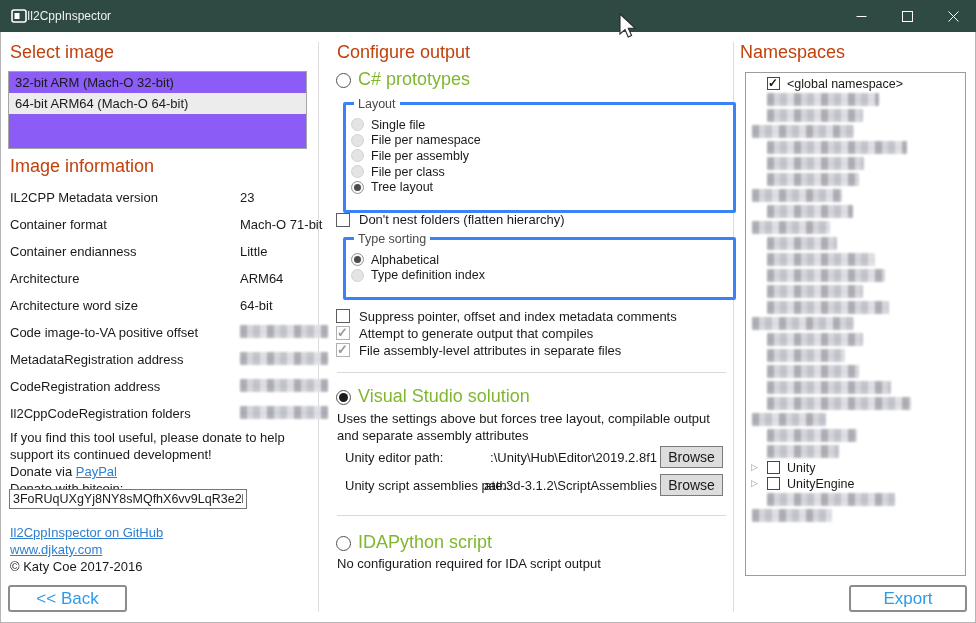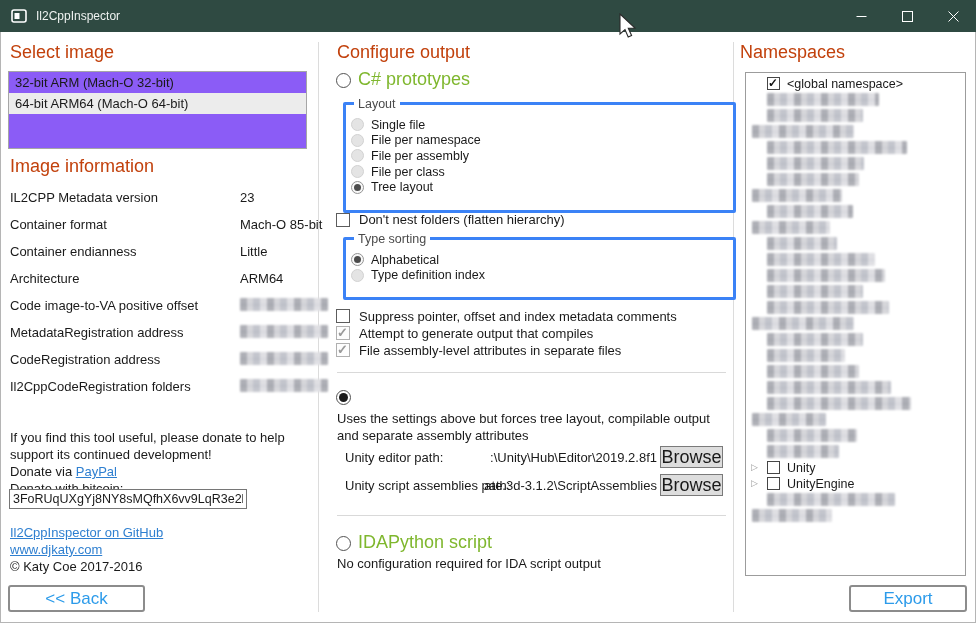--- a/index.html
+++ b/index.html
@@ -3,21 +3,21 @@
 <meta charset="utf-8">
 <style>
   html,body{margin:0;padding:0;background:#ffffff;}
   body{font-family:"Liberation Sans",sans-serif;color:#1a1a1a;}
   .window{position:relative;width:976px;height:623px;background:#fff;overflow:hidden;
           box-shadow:inset 0 0 0 1px rgba(90,90,90,.45);}
   
   .titlebar{position:absolute;left:0;top:0;width:976px;height:32px;background:#2f4a42;
             display:flex;align-items:center;}
   .app-icon{margin-left:11px;width:16px;height:16px;flex:none;}
-  .title-text{color:#eef2f0;font-size:12px;margin-left:9px;}
+  .title-text{color:#eef2f0;font-size:12px;margin-left:0;}
   .winbtns{margin-left:auto;display:flex;height:100%;}
   .wbtn{width:46px;height:100%;display:flex;align-items:center;justify-content:center;}
   
   .h-blue{position:absolute;font-size:18px;line-height:22px;color:#c2410c;}
   .vdiv{position:absolute;top:42px;height:570px;width:1px;background:#dcdcdc;}
   .hdiv{position:absolute;height:1px;background:#d9d9d9;}
   a.link{color:#2e7fd0;text-decoration:underline;cursor:pointer;}
   
   .listbox{position:absolute;left:8px;top:71px;width:297px;height:76px;border:1px solid #a6a6a6;background:#8b5cf6;}
   .li{height:21px;line-height:21px;padding-left:6px;font-size:13px;white-space:nowrap;}
@@ -61,21 +61,21 @@
   .green-h{position:absolute;font-size:18px;line-height:22px;color:#7fb72e;white-space:nowrap;}
   .hdr-radio{position:absolute;}
   .cbrow{display:flex;height:16.8px;font-size:13px;white-space:nowrap;}
   .cbrow .cb{margin-right:9px;}
   .flatrow{position:absolute;display:flex;align-items:center;font-size:13px;white-space:nowrap;}
   .flatrow .cb{margin-right:9px;}
   .desc{position:absolute;font-size:13px;line-height:16.5px;}
   .pathlabel{position:absolute;font-size:13px;white-space:nowrap;}
   .pathvalue{position:absolute;font-size:13px;text-align:right;white-space:nowrap;}
   .browse{position:absolute;width:63px;height:22px;background:#dddddd;border:1px solid #7a7a7a;
-    font-size:18px;font-family:"Liberation Sans",sans-serif;color:#1a1a1a;
+    font-size:14px;font-family:"Liberation Sans",sans-serif;color:#1a1a1a;
     display:flex;align-items:center;justify-content:center;cursor:pointer;box-sizing:border-box;}
   
   .ns-list{position:absolute;left:745px;top:72px;width:221px;height:504px;border:1px solid #9c9c9c;
     background:#fff;overflow:hidden;padding-top:3px;box-sizing:border-box;}
   .nsrow{position:relative;height:16px;}
   .nsrow .exp{position:absolute;left:5px;top:2px;font-size:9px;color:#9b9b9b;}
   .nsrow .cb{position:absolute;left:21px;top:1px;width:13px;height:13px;}
   .nsrow .cb.checked::after{font-size:12px;top:-2px;}
   .nslabel{position:absolute;left:41px;top:1px;font-size:12.5px;white-space:nowrap;}
   .nsredact{position:absolute;top:1px;height:13px;}
@@ -123,29 +123,33 @@
 
   <div class="h-blue" style="left:10px;top:155px">Image information</div>
 
   <div class="inforows">
       <div class="inforow">
         <div class="il">IL2CPP Metadata version</div>
         <div class="iv">23</div>
       </div>
       <div class="inforow">
         <div class="il">Container format</div>
-        <div class="iv">Mach-O 85-bit</div>
+        <div class="iv">Mach-O 71-bit</div>
       </div>
       <div class="inforow">
         <div class="il">Container endianness</div>
         <div class="iv">Little</div>
       </div>
       <div class="inforow">
         <div class="il">Architecture</div>
         <div class="iv">ARM64</div>
+      </div>
+      <div class="inforow">
+        <div class="il">Architecture word size</div>
+        <div class="iv">64-bit</div>
       </div>
       <div class="inforow">
         <div class="il">Code image-to-VA positive offset</div>
         <div class="iv redact"></div>
       </div>
       <div class="inforow">
         <div class="il">MetadataRegistration address</div>
         <div class="iv redact"></div>
       </div>
       <div class="inforow">
@@ -166,21 +170,21 @@
   </div>
 
   <input class="bitcoin-input" value="3FoRUqUXgYj8NY8sMQfhX6vv9LqR3e2kzz" style="">
 
   <div class="links">
     <a class="link">Il2CppInspector on GitHub</a><br>
     <a class="link">www.djkaty.com</a><br>
     <span>© Katy Coe 2017-2016</span>
   </div>
 
-  <button class="btn-big" style="left:8px;top:585px;width:137px;height:27px">&lt;&lt; Back</button>
+  <button class="btn-big" style="left:8px;top:585px;width:119px;height:27px">&lt;&lt; Back</button>
 
   <div class="h-blue" style="left:337px;top:41px">Configure output</div>
 
   <span class="radio big hdr-radio" style="left:336px;top:73px"></span>
   <div class="green-h" style="left:358px;top:68px">C# prototypes</div>
 
   <div class="groupbox" style="left:343px;top:102px;width:387px;height:105px">
     <span class="legend">Layout</span>
     <div class="gb-inner">
         <div class="optrow">
@@ -236,20 +240,21 @@
       </div>
       <div class="cbrow">
         <span class="cb checked dis"></span>
         <span>File assembly-level attributes in separate files</span>
       </div>
     </div>
 
   <div class="hdiv" style="left:337px;top:372px;width:389px"></div>
 
   <span class="radio big sel hdr-radio" style="left:336px;top:390px"></span>
+  <div class="green-h" style="left:358px;top:385px">Visual Studio solution</div>
   <div class="desc" style="left:337px;top:411px;width:398px">Uses the settings above but forces tree layout, compilable output and separate assembly attributes</div>
 
   <div class="pathlabel" style="left:345px;top:450px">Unity editor path:</div>
   <div class="pathvalue" style="left:470px;top:450px;width:187px">:\Unity\Hub\Editor\2019.2.8f1</div>
   <button class="browse" style="left:660px;top:446px">Browse</button>
 
   <div class="pathlabel" style="left:345px;top:478px">Unity script assemblies path:</div>
   <div class="pathvalue" style="left:470px;top:478px;width:187px">ate.3d-3.1.2\ScriptAssemblies</div>
   <button class="browse" style="left:660px;top:474px">Browse</button>
 

